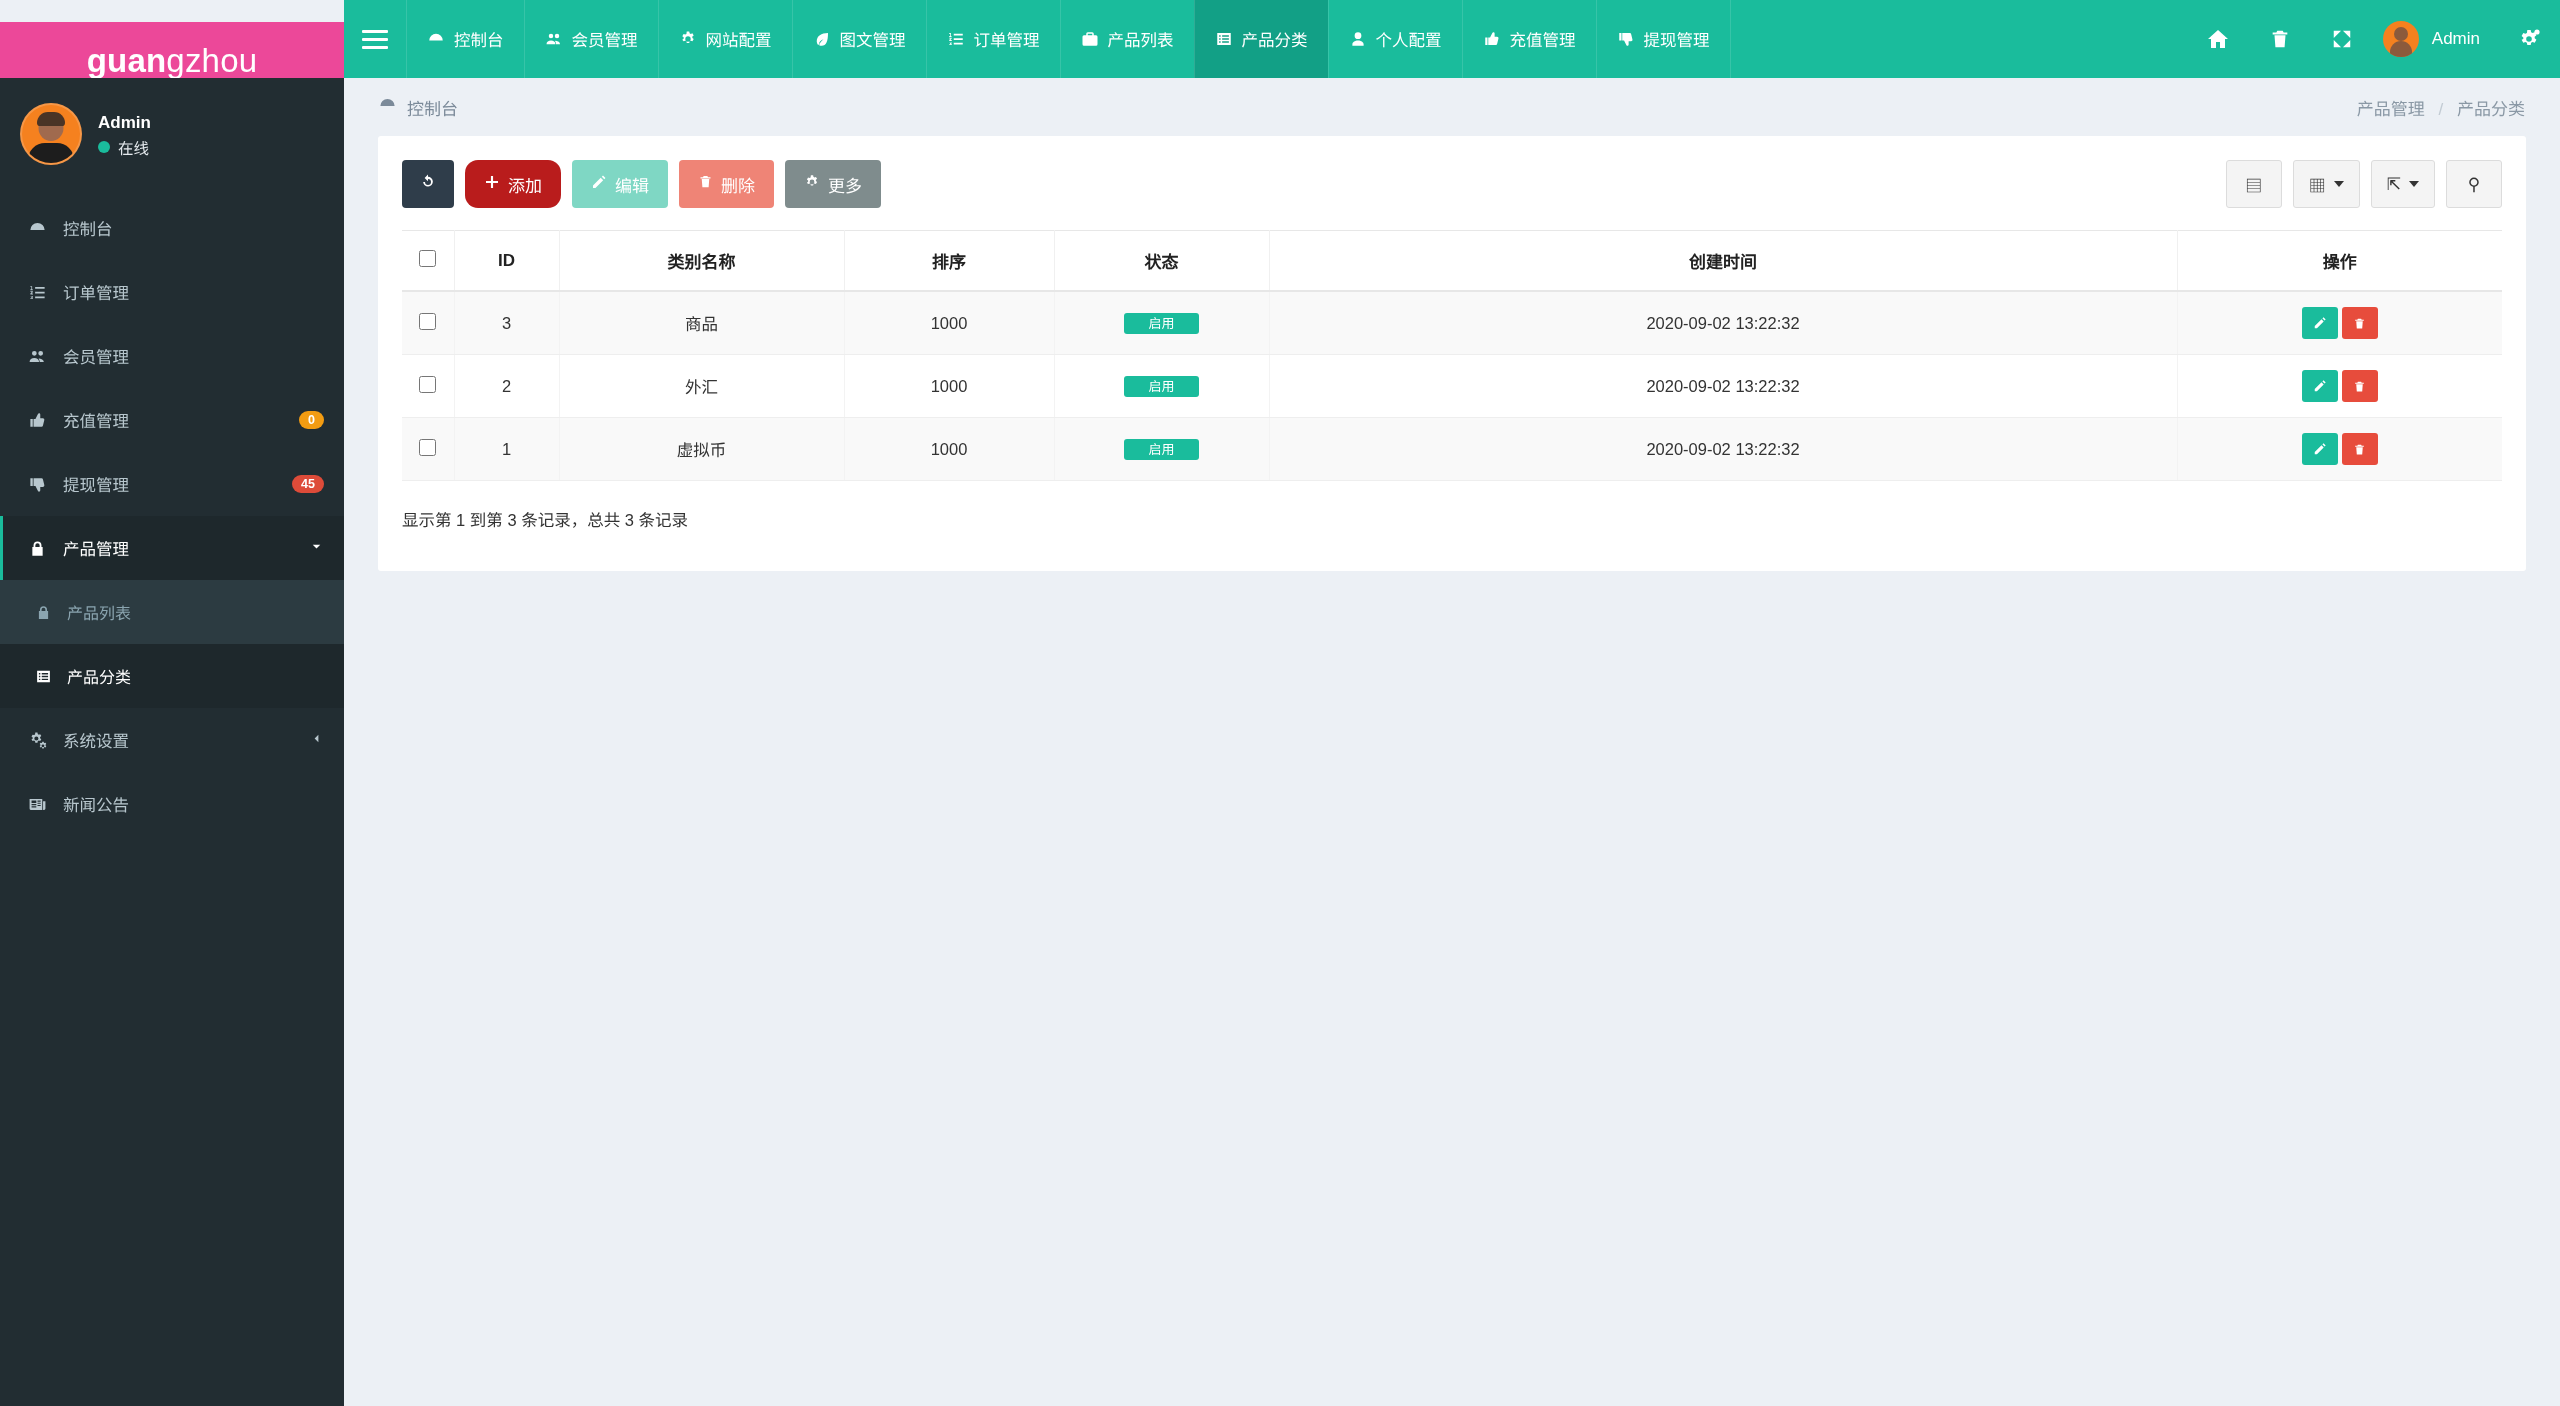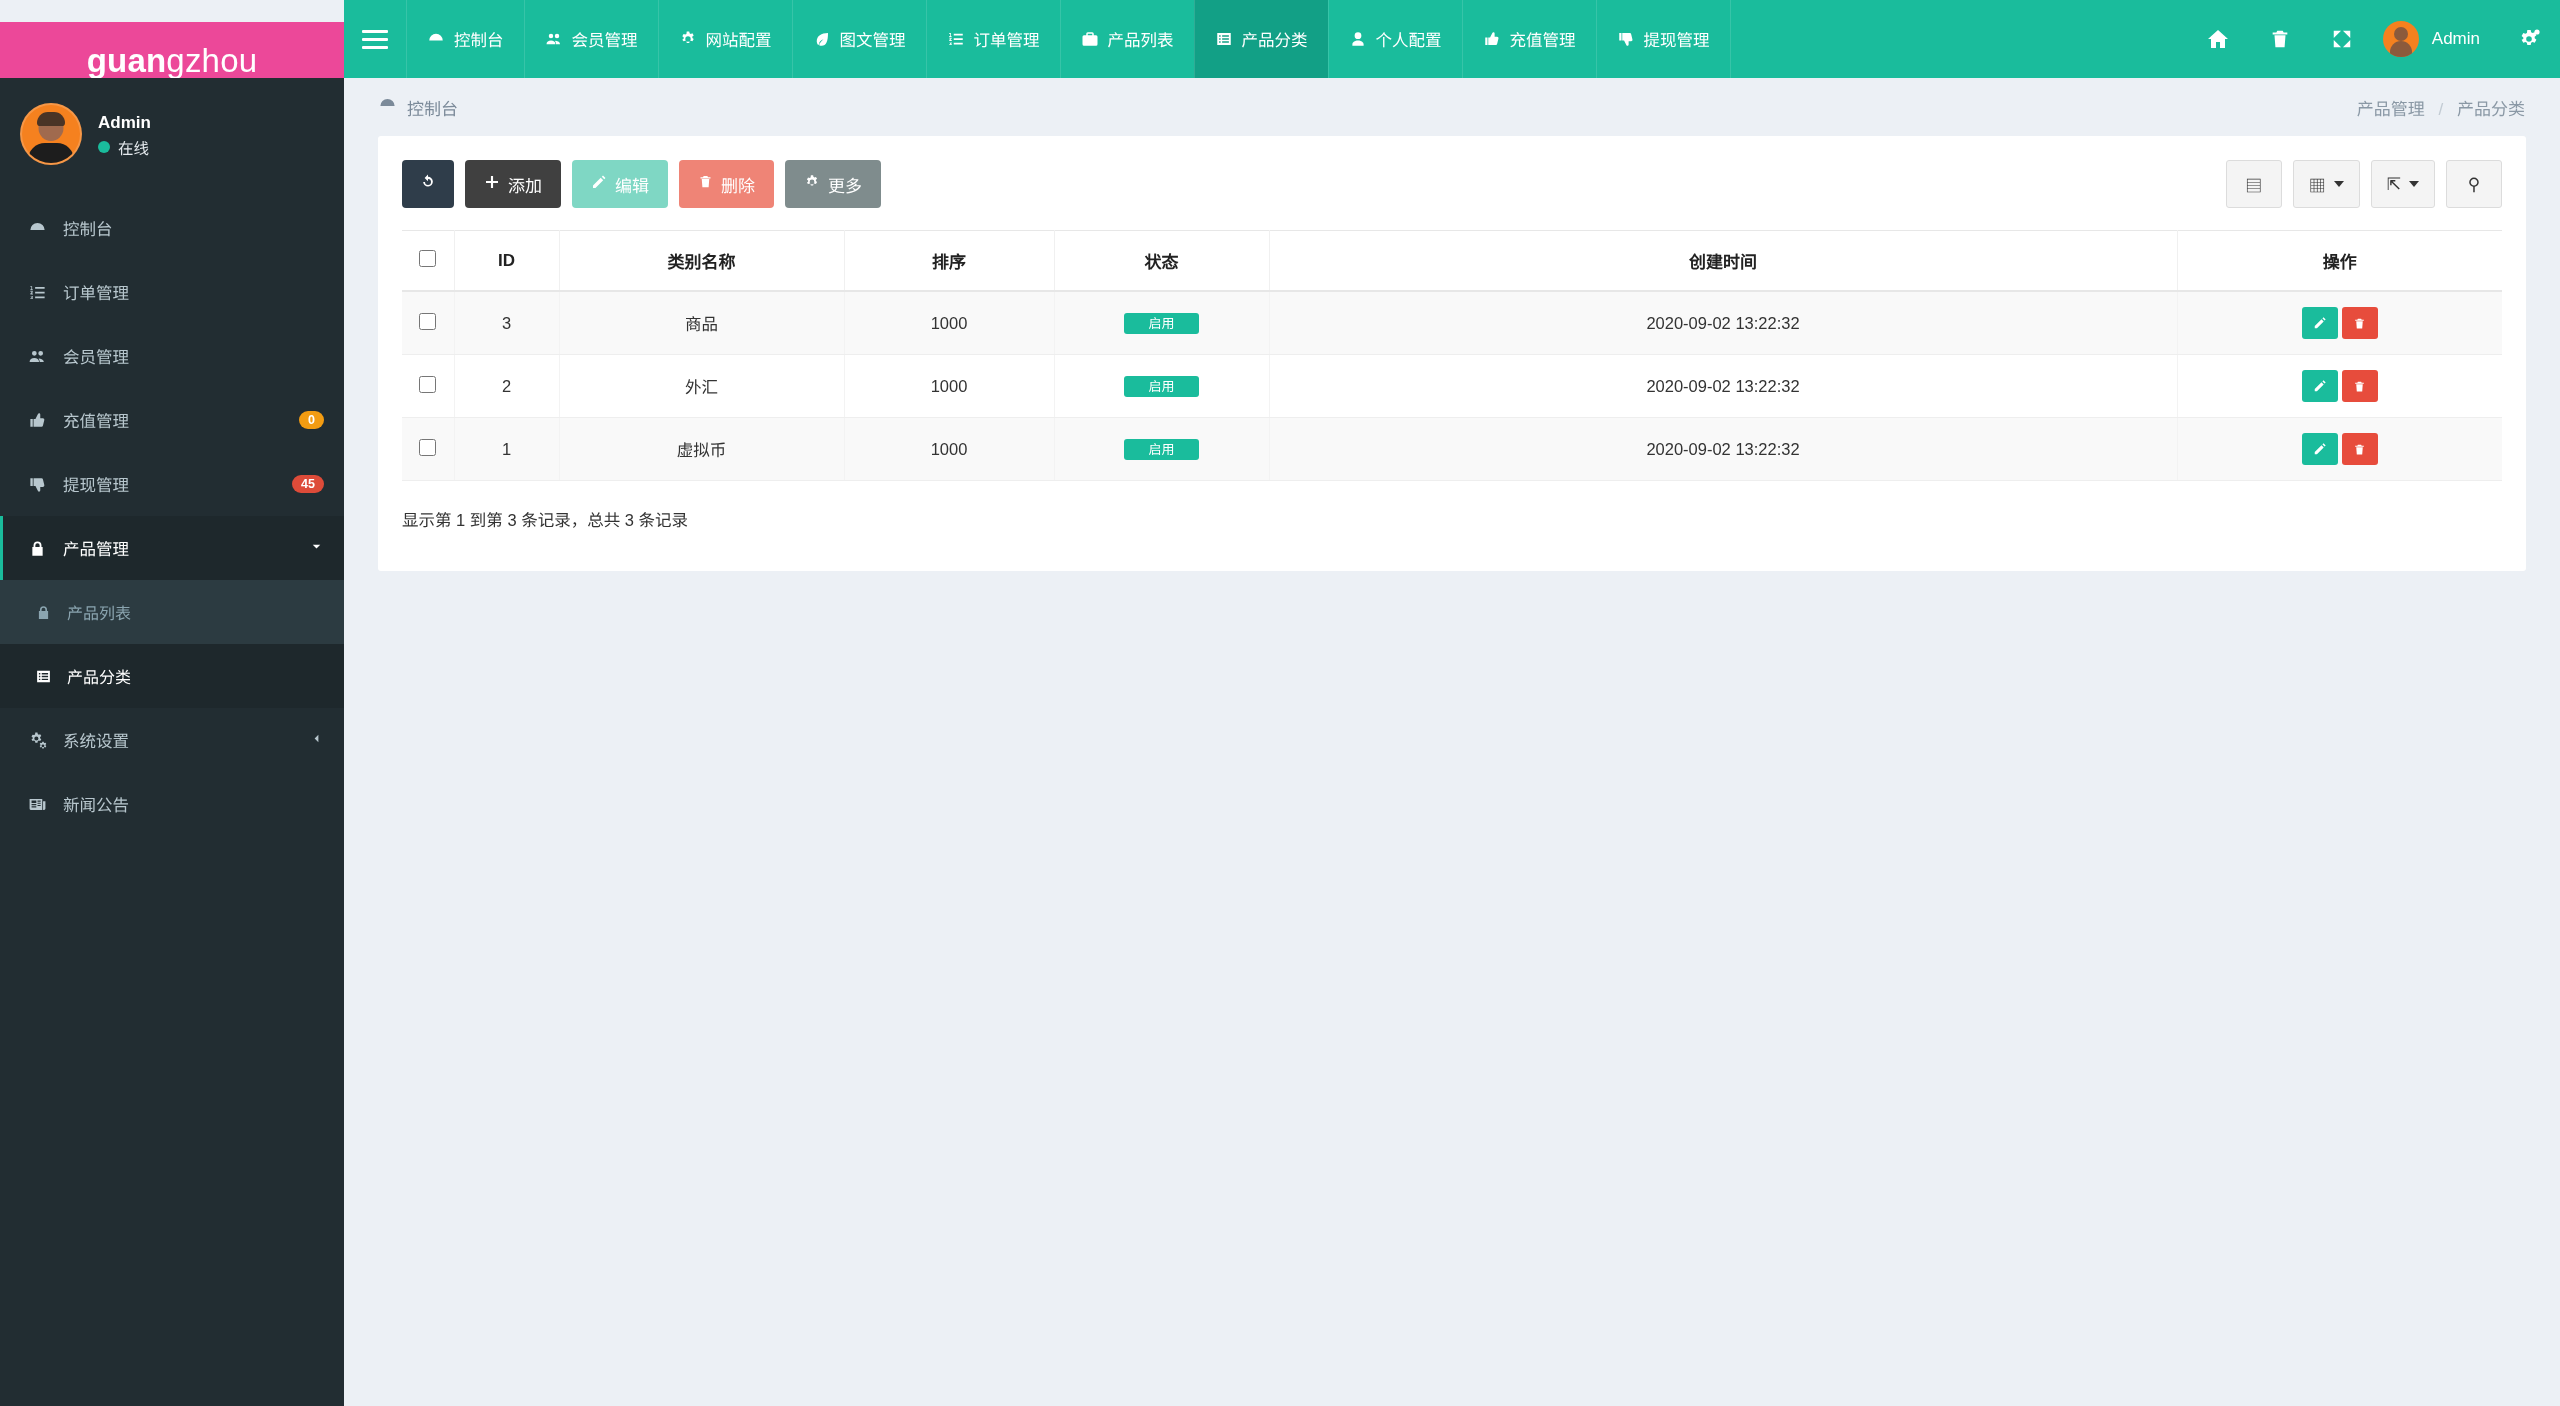--- a/index.html
+++ b/index.html
@@ -155,21 +155,21 @@
 
   .toolbar { display: flex; align-items: center; justify-content: space-between; }
   .tb-left { display: flex; align-items: center; gap: 11px; }
   .btn {
     display: inline-flex; align-items: center; gap: 8px;
     height: 48px; padding: 0 19px; border: 0; border-radius: 4px;
     color: #fff; font-size: 17px; font-family: inherit; cursor: pointer;
     white-space: nowrap;
   }
   .btn-refresh { background: #2f3d4a; padding: 0 17px; }
-  .btn-add { background: #404040; }
+  .btn-add { background: #b91c1c; border-radius: 13px; }
   .btn-edit { background: #7fd7c4; }
   .btn-del { background: #ef8476; }
   .btn-more { background: #7f8c8d; }
 
   .tb-right { display: flex; align-items: center; gap: 11px; }
   .icon-btn {
     height: 48px; min-width: 56px; padding: 0 15px; background: #f4f4f4;
     border: 1px solid #dcdcdc; border-radius: 3px; cursor: pointer;
     display: inline-flex; align-items: center; justify-content: center; gap: 8px;
     color: #333; font-size: 17px;

